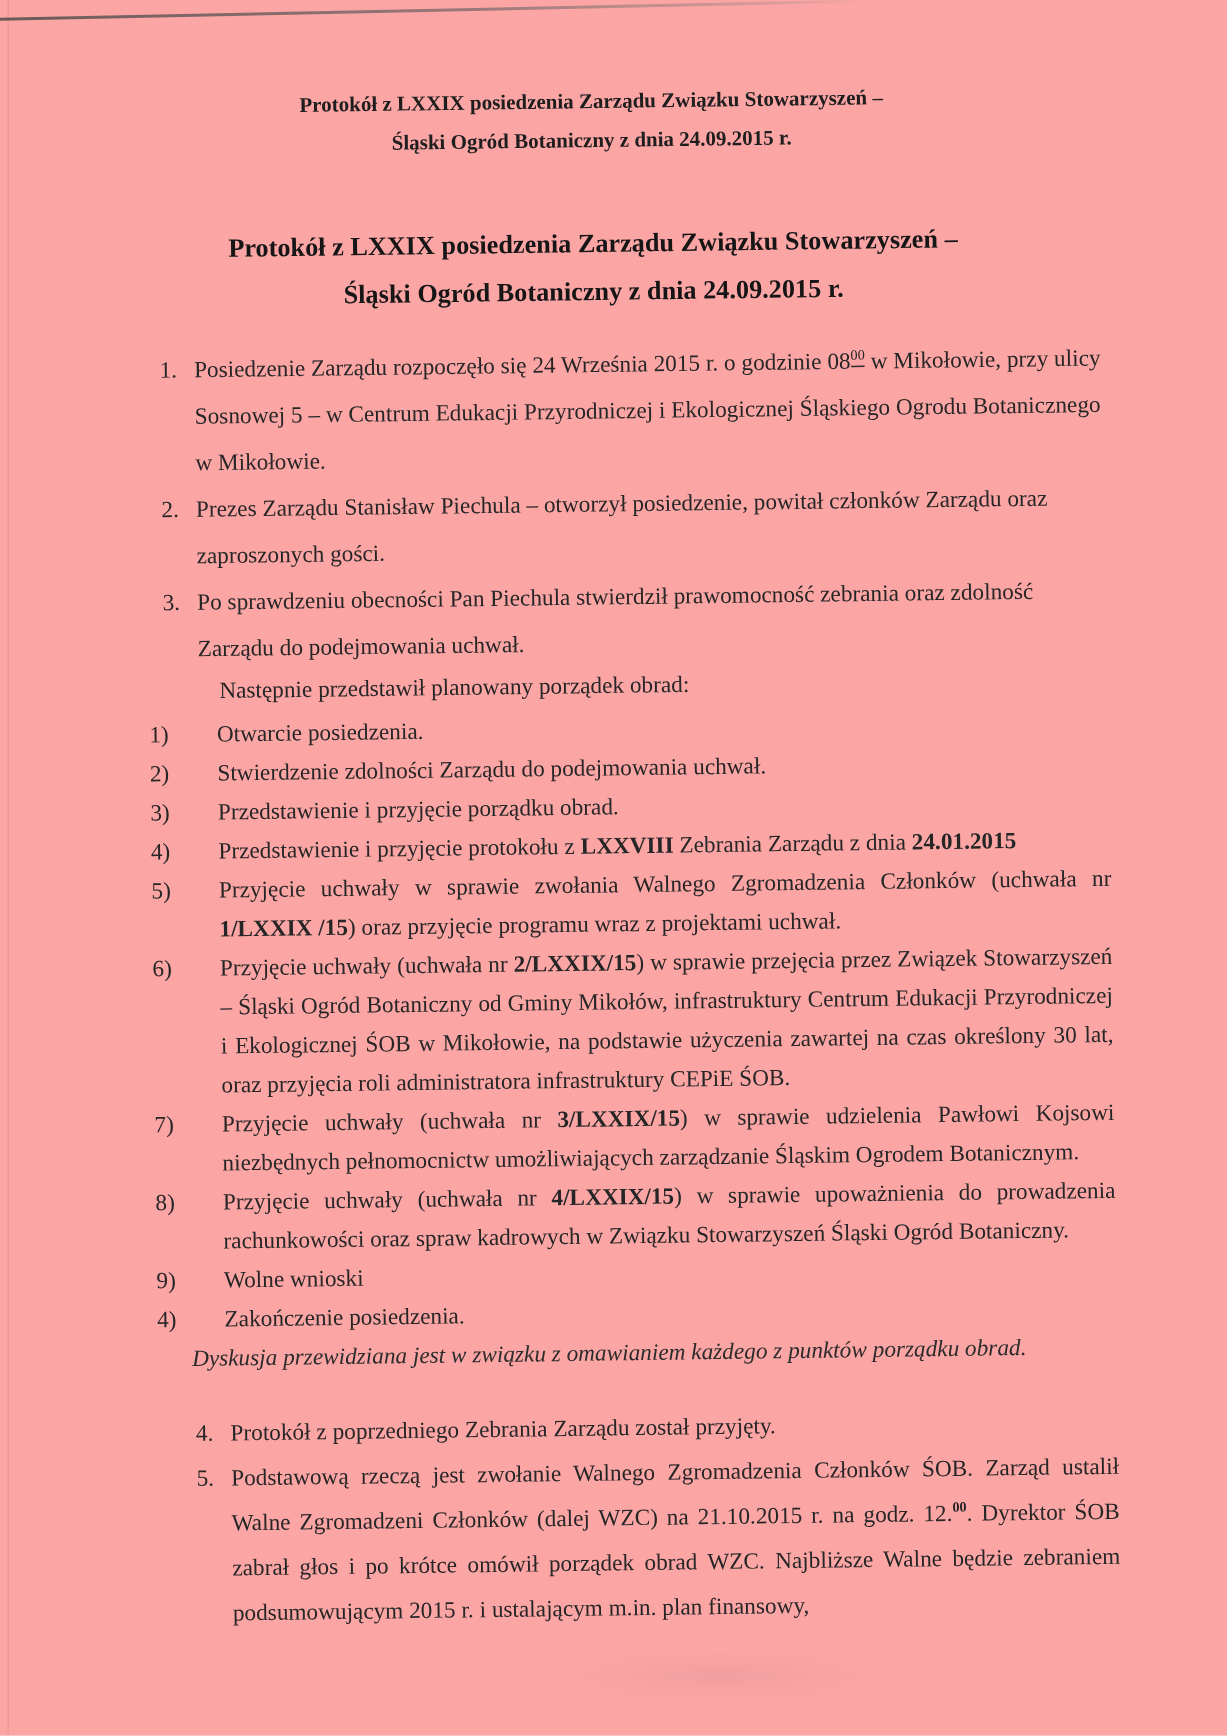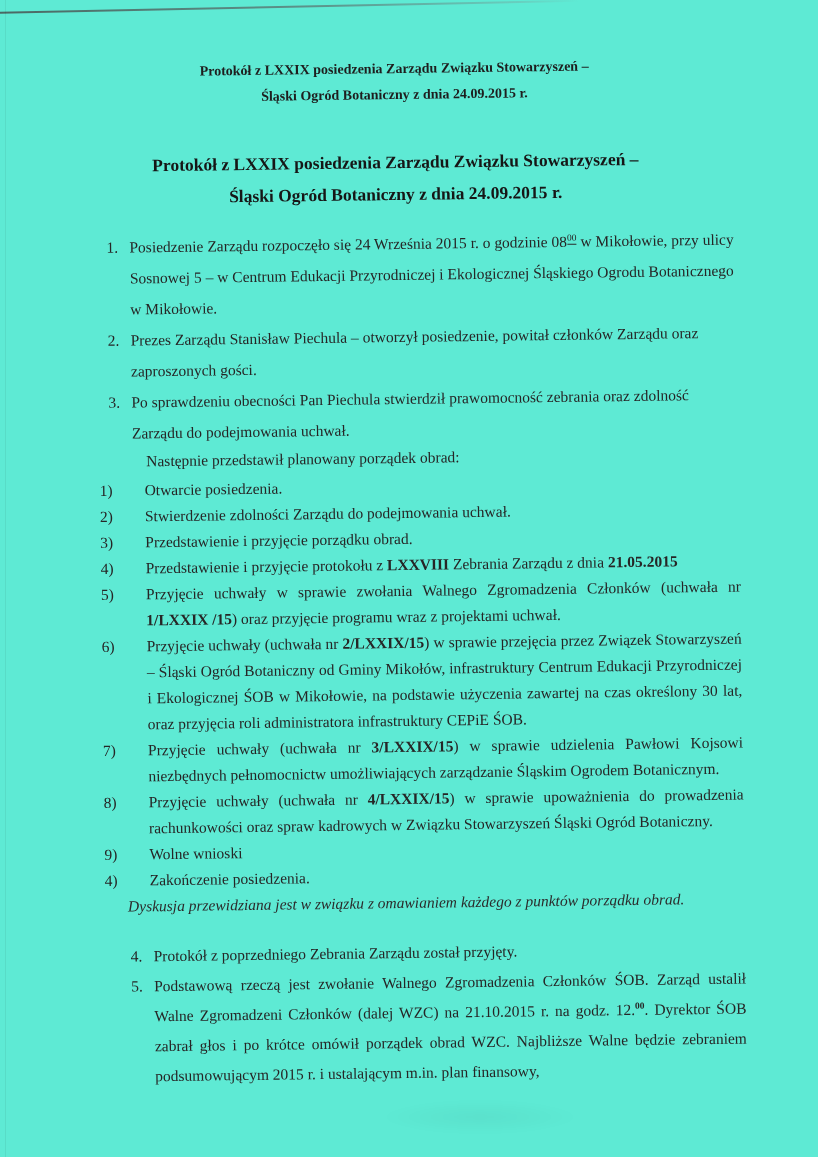--- a/index.html
+++ b/index.html
@@ -4,21 +4,21 @@
 <style>
   html,body{margin:0;padding:0;}
   body{
     width:818px;height:1157px;
     background:#ffffff;
     font-family:"Liberation Serif","DejaVu Serif",serif;
     color:#262626;
     overflow:hidden;
     position:relative;
   }
-  .page{position:absolute;inset:0;background:#5eead4;}
+  .page{position:absolute;inset:0;background:#fca5a5;}
   
   .scan-line{
     position:absolute;left:-6px;top:12px;width:585px;height:2px;
     background:linear-gradient(90deg, rgba(70,70,70,.8) 0%, rgba(90,90,90,.6) 55%, rgba(130,130,130,.25) 90%, rgba(150,150,150,0) 100%);
     transform:rotate(-1.2deg);transform-origin:left center;
   }
   .scan-edge{
     position:absolute;left:5px;top:0;width:1px;height:1157px;
     background:rgba(0,0,0,0.06);
   }
@@ -118,21 +118,21 @@
       <div class="aitem">
         <span class="marker">2)</span>
         <span>Stwierdzenie zdolności Zarządu do podejmowania uchwał.</span>
       </div>
       <div class="aitem">
         <span class="marker">3)</span>
         <span>Przedstawienie i przyjęcie porządku obrad.</span>
       </div>
       <div class="aitem">
         <span class="marker">4)</span>
-        <span><span>Przedstawienie i przyjęcie protokołu z </span><span class="b">LXXVIII</span><span> Zebrania Zarządu z dnia </span><span class="b">21.05.2015</span></span>
+        <span><span>Przedstawienie i przyjęcie protokołu z </span><span class="b">LXXVIII</span><span> Zebrania Zarządu z dnia </span><span class="b">24.01.2015</span></span>
       </div>
       <div class="aitem just">
         <span class="marker">5)</span>
         <span><span>Przyjęcie uchwały w sprawie zwołania Walnego Zgromadzenia Członków (uchwała nr </span><span class="b">1/LXXIX /15</span><span>) oraz przyjęcie programu wraz z projektami uchwał.</span></span>
       </div>
       <div class="aitem just">
         <span class="marker">6)</span>
         <span><span>Przyjęcie uchwały (uchwała nr </span><span class="b">2/LXXIX/15</span><span>) w sprawie przejęcia przez Związek Stowarzyszeń – Śląski Ogród Botaniczny od Gminy Mikołów, infrastruktury Centrum Edukacji Przyrodniczej i Ekologicznej ŚOB w Mikołowie, na podstawie użyczenia zawartej na czas określony 30 lat, oraz przyjęcia roli administratora infrastruktury CEPiE ŚOB.</span></span>
       </div>
       <div class="aitem just">

